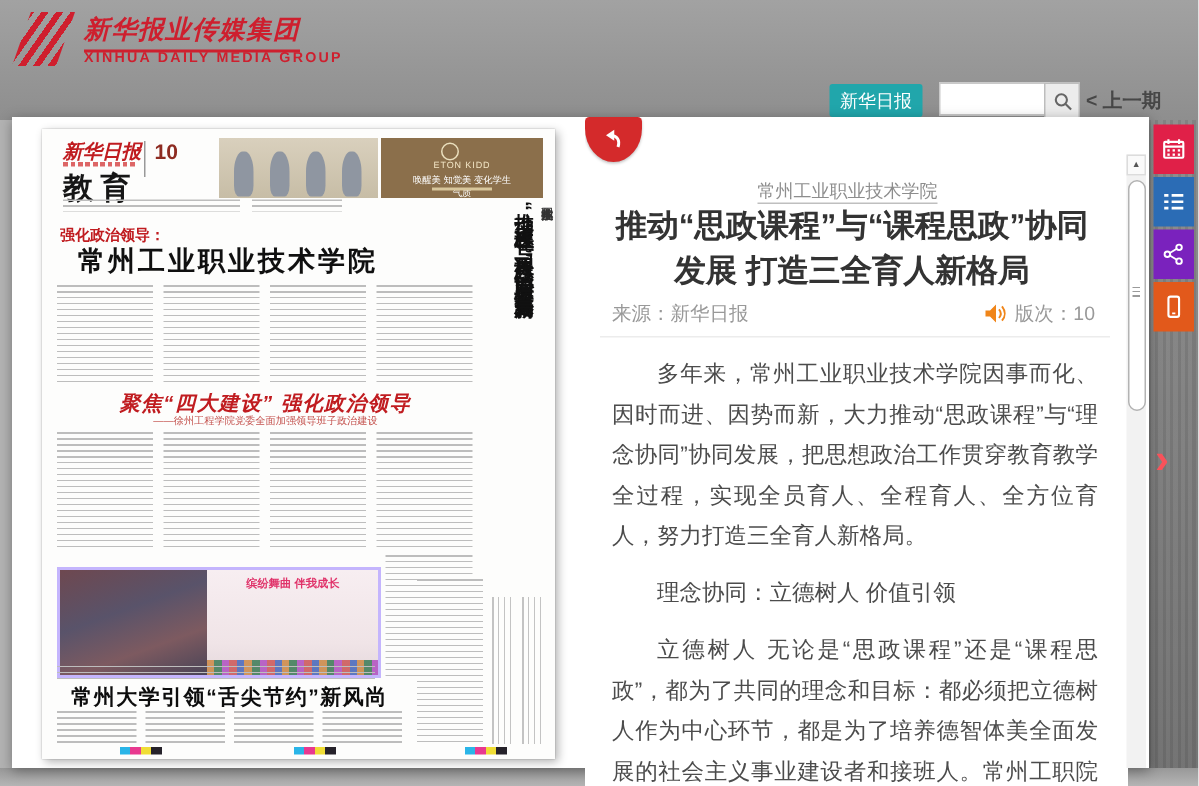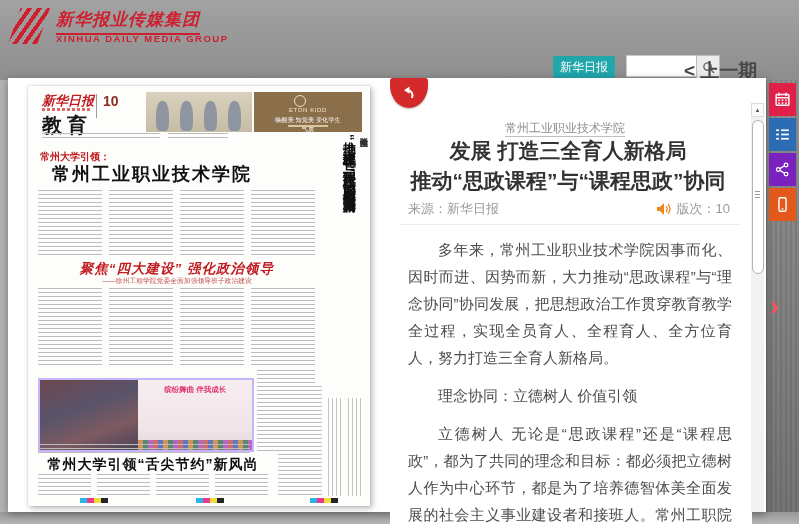--- a/index.html
+++ b/index.html
@@ -27,21 +27,21 @@
   .logo-en{position:absolute;left:48px;top:27px;color:#ce1f2e;font-weight:bold;
     font-size:9.5px;letter-spacing:1.5px;}
 
   
   .paper-btn{left:553px;top:56px;width:62px;height:22px;background:#21a6ab;color:#fff;
     font-size:12px;border:none;border-radius:2px;text-align:center;line-height:22px;cursor:pointer;}
   .search-input{left:626px;top:55px;width:64px;height:20px;border:1px solid #c9c9c9;
     background:#fff;font-size:12px;padding:0 4px;outline:none;}
   .search-btn{left:696px;top:55px;width:22px;height:22px;background:#ececec;
     border:1px solid #bdbdbd;display:flex;align-items:center;justify-content:center;cursor:pointer;}
-  .prev-issue{left:684px;top:58px;font-size:19px;color:#474747;font-weight:bold;cursor:pointer;}
+  .prev-issue{left:724px;top:58px;font-size:13px;color:#474747;font-weight:bold;cursor:pointer;}
 
   
   .panel{left:8px;top:78px;width:758px;height:434px;background:#fff;
     box-shadow:0 2px 8px rgba(0,0,0,.35);}
 
   
   .page{left:28px;top:86px;width:342px;height:420px;background:#fdfdfc;
     box-shadow:2px 2px 6px rgba(0,0,0,.3),0 0 1px #bbb;}
   .page .abs{position:absolute;}
   .mast-logo{left:14px;top:6px;color:#c01c20;font-weight:bold;font-style:italic;
@@ -199,21 +199,21 @@
       <div class="fig" style="left:58px"></div>
       <div class="fig" style="left:82px"></div>
     </div>
     <div class="abs ad-box">
       <div class="ad-ring"></div>
       <div class="ad-brand">ETON KIDD</div>
       <div class="ad-slogan">唤醒美 知觉美 变化学生气质</div>
       <div class="ad-sub"></div>
     </div>
 
-    <div class="abs lead-kicker">常州大学引领：</div>
+    <div class="abs lead-kicker">强化政治领导：</div>
     <div class="abs lead-head">常州工业职业技术学院</div>
 
     <div class="abs nz colA1"></div>
     <div class="abs nz colA2"></div>
     <div class="abs nz colA3"></div>
     <div class="abs nz colA4"></div>
 
     <div class="abs mid-head">聚焦“四大建设” 强化政治领导</div>
     <div class="abs mid-sub">——徐州工程学院党委全面加强领导班子政治建设</div>
 
@@ -252,22 +252,22 @@
     <div class="back-icon">
       <svg width="18" height="16" viewBox="0 0 18 16">
         <path d="M12 13 C13.5 8.5 11.5 5.5 7 5.2" stroke="#fff" stroke-width="2" fill="none"></path>
         <path d="M9.5 1.5 L4 5.2 L9.5 8.8 Z" fill="#fff"></path>
       </svg>
     </div>
     <div class="art-kicker">
       <span>常州工业职业技术学院</span>
     </div>
     <div class="art-title">
+      <div>推动“思政课程”与“课程思政”协同</div>
       <div>发展 打造三全育人新格局</div>
-      <div>推动“思政课程”与“课程思政”协同</div>
     </div>
     <div class="art-meta">
       <span>来源：新华日报</span>
       <span class="meta-right">
         <svg width="16" height="14" viewBox="0 0 16 14">
           <path d="M1 5h3l4-4v12l-4-4H1z" fill="#f08519"></path>
           <path d="M10 4.2c1.5 1.8 1.5 4 0 5.8 M12 2.2c2.4 3 2.4 6.8 0 9.6" stroke="#f08519" fill="none" stroke-width="1.3"></path>
         </svg>
         <span>版次：10</span>
       </span>

